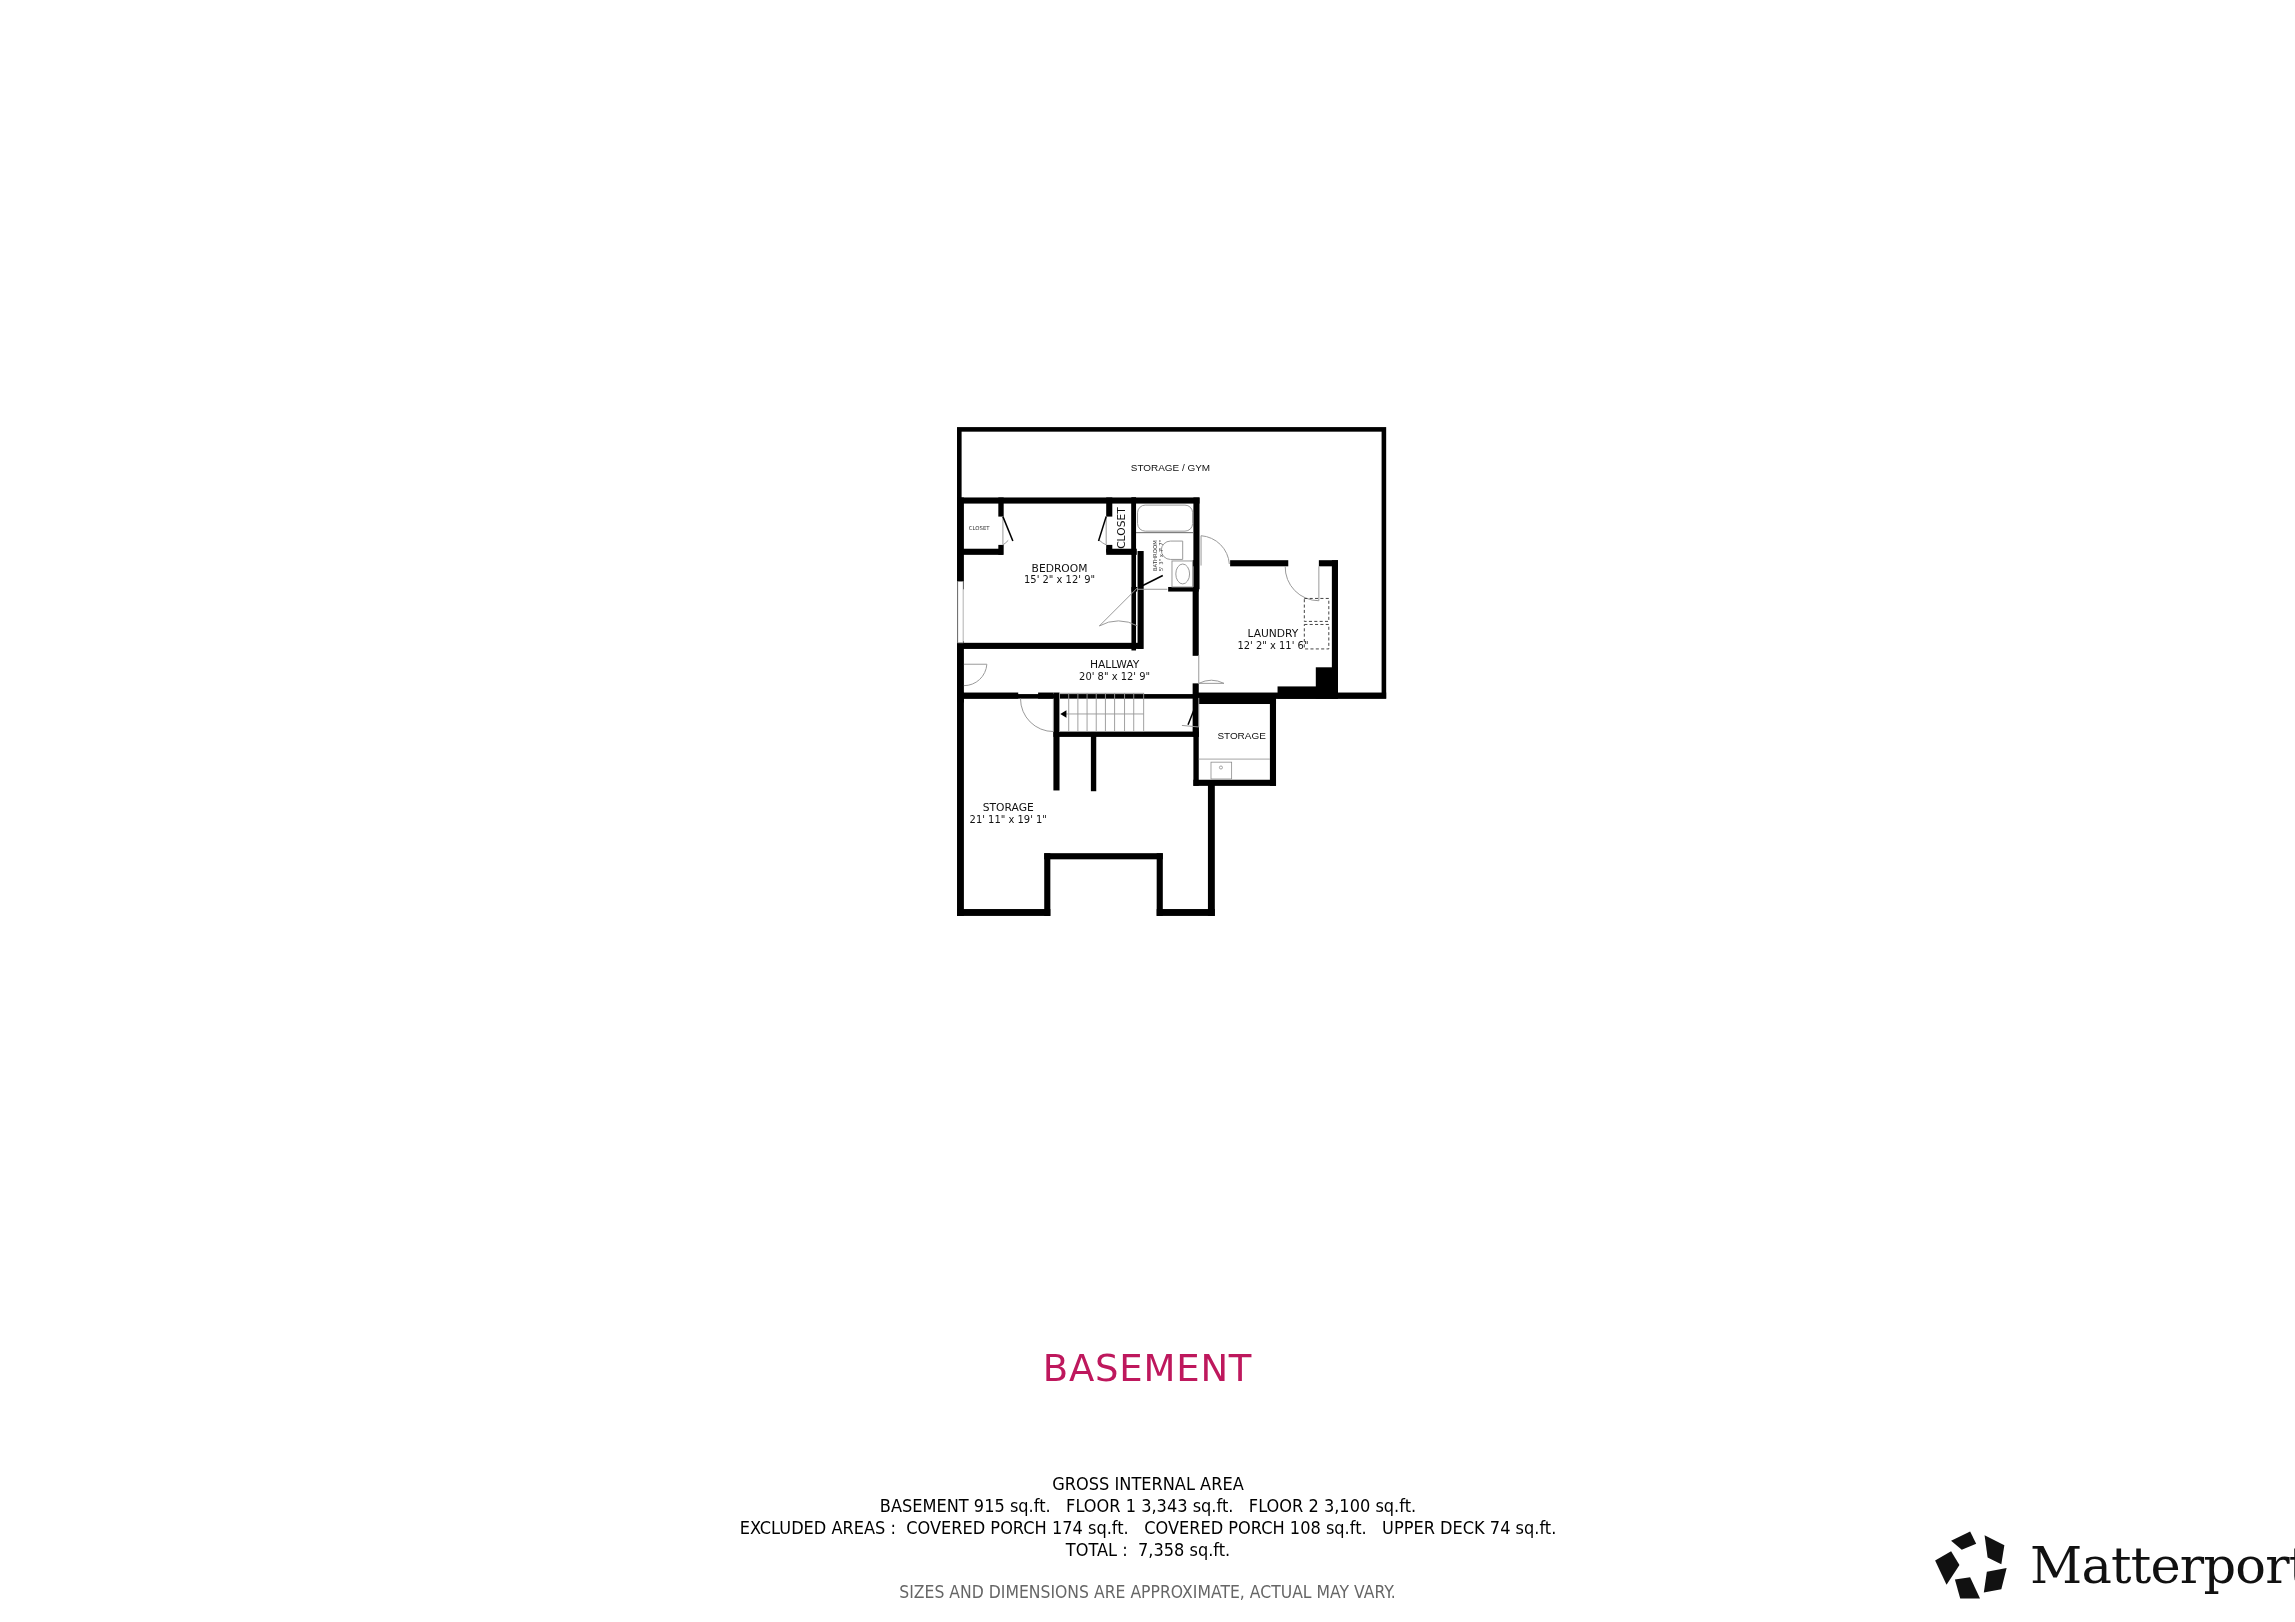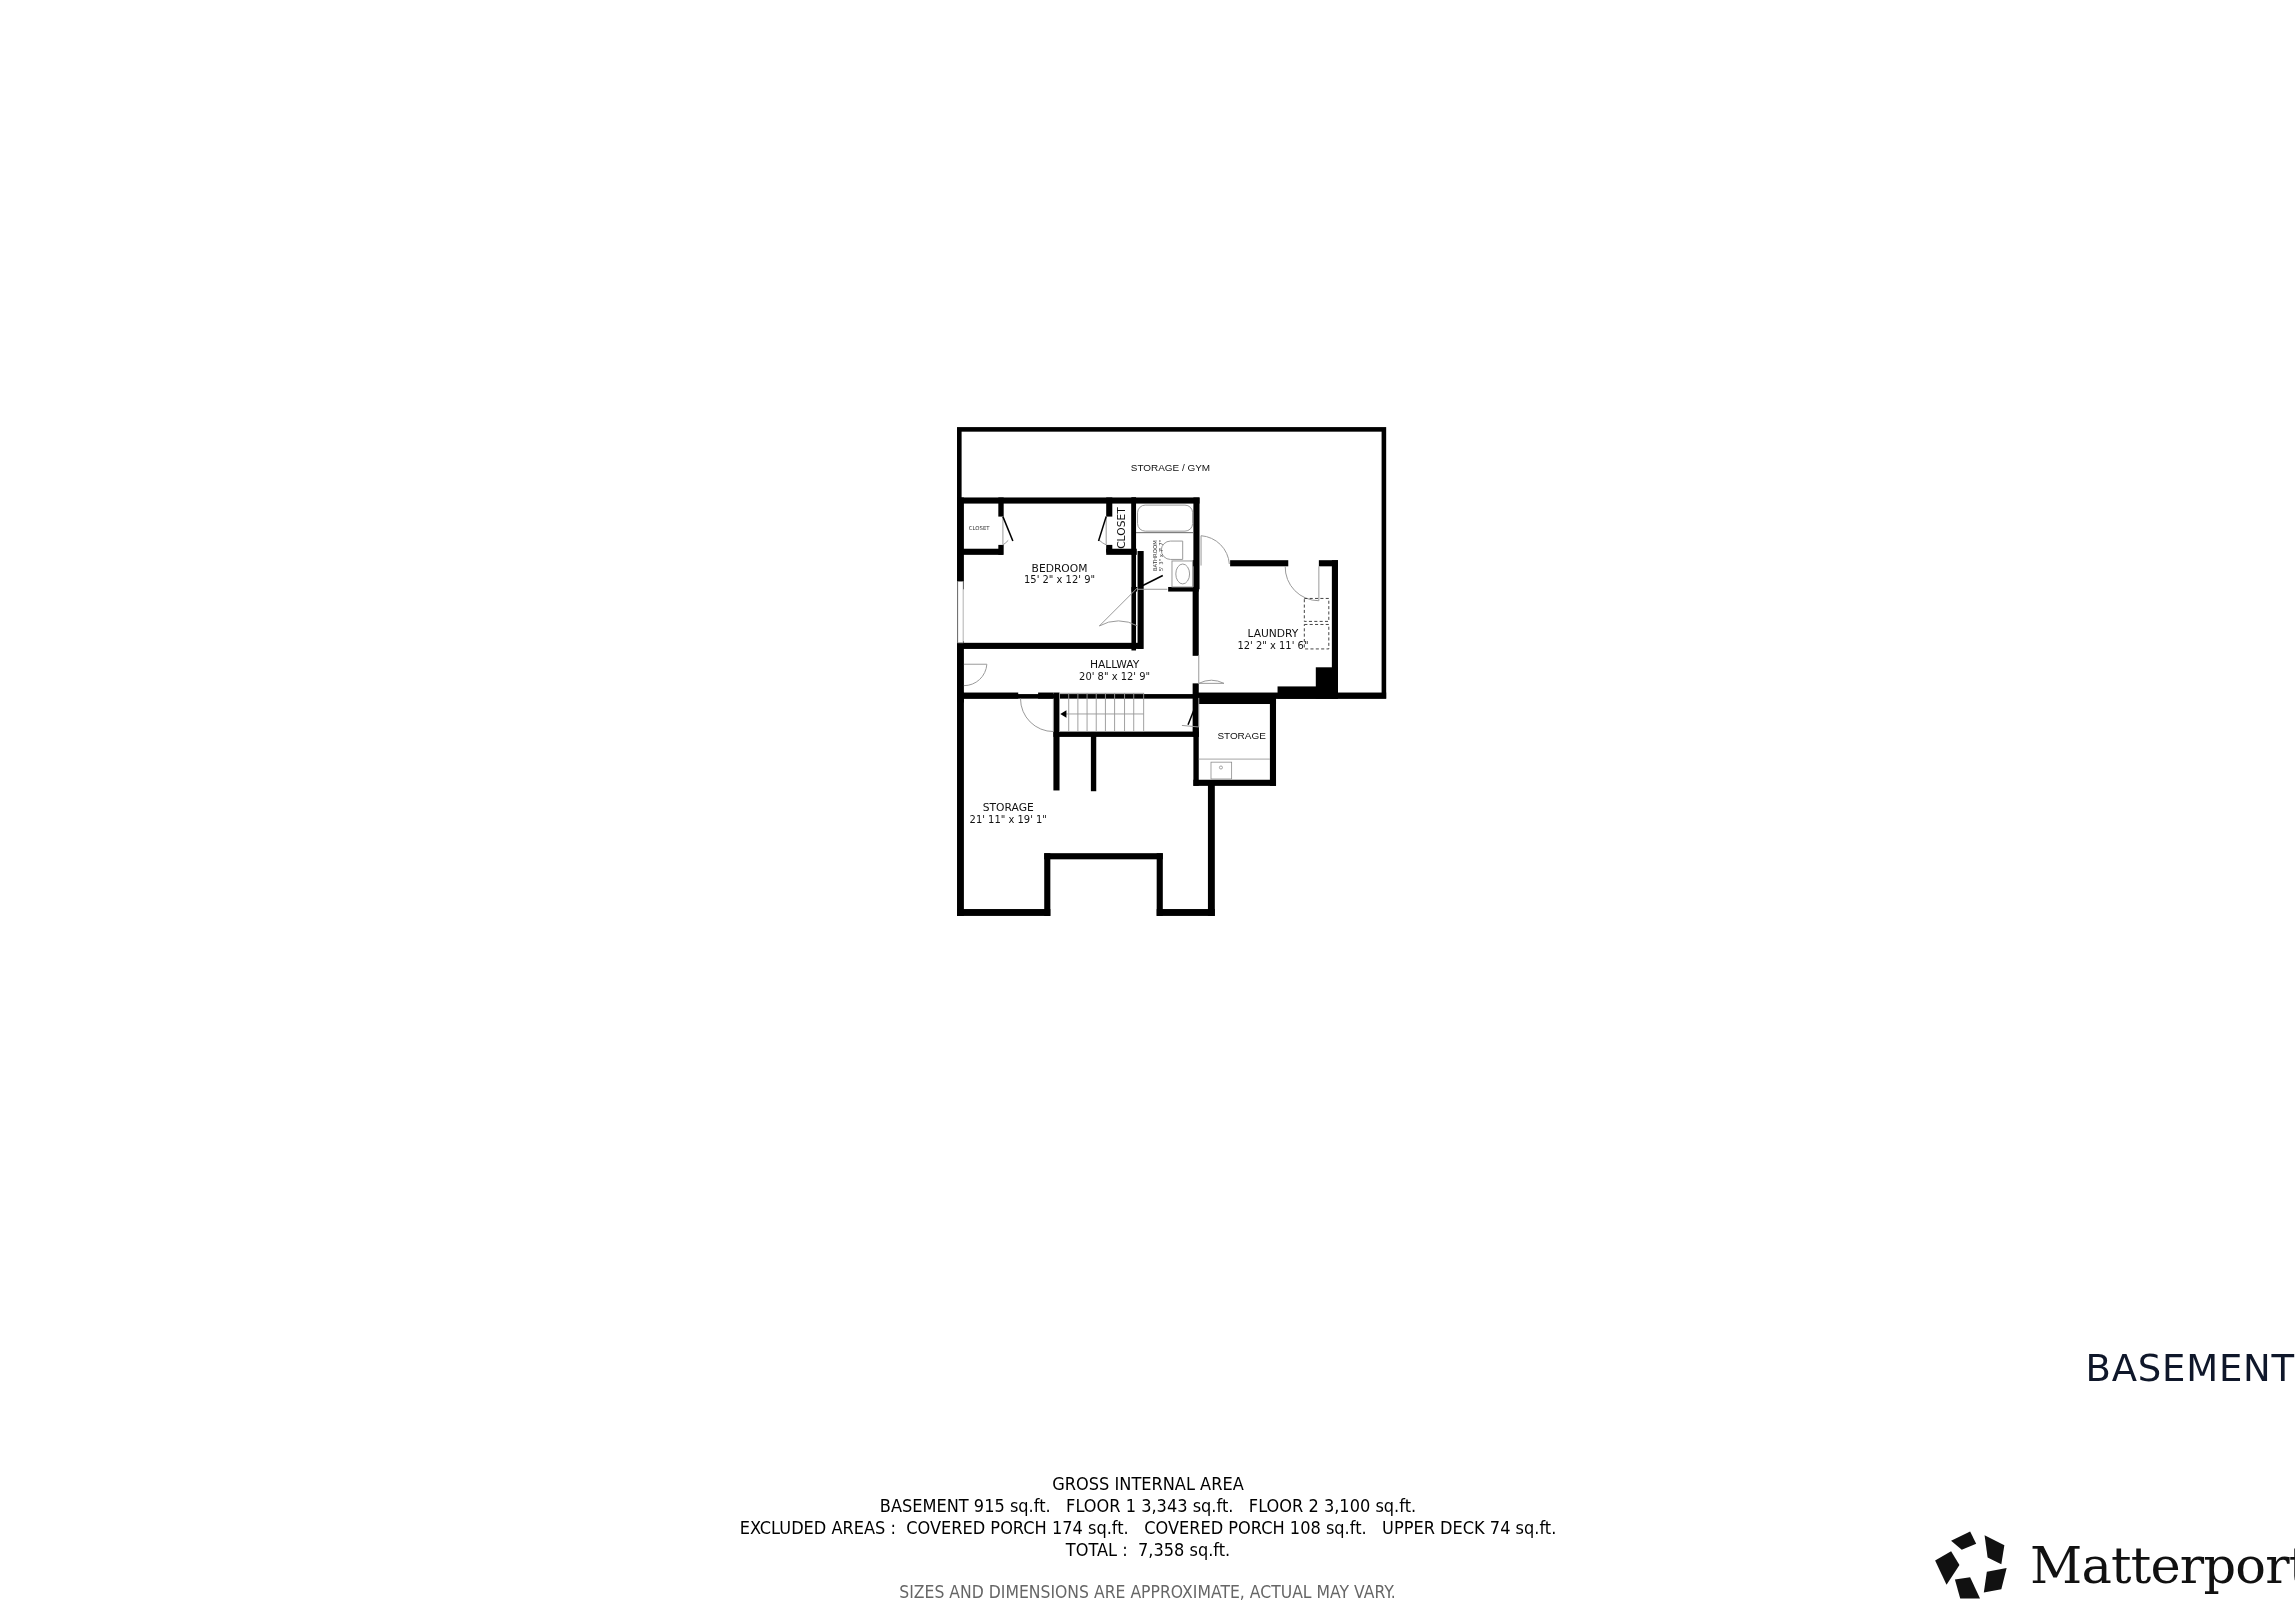--- a/index.html
+++ b/index.html
@@ -2,21 +2,21 @@
 <html style="font-size:12.2px"><head>
 <meta charset="utf-8">
 <style>
   html, body { margin:0; padding:0; background:#ffffff; }
   body { width:2295px; height:1623px; position:relative; overflow:hidden; font-family:"DejaVu Sans", sans-serif; color:#000; }
   #plan { position:absolute; left:0; top:0; width:2295px; height:1623px; }
   .room-label { font-family:"Liberation Sans", sans-serif; font-size:13px; fill:#111; text-anchor:middle; }
   .room-label-lg { font-family:"DejaVu Sans", sans-serif; font-size:14px; fill:#111; text-anchor:middle; }
   .dim { font-family:"DejaVu Sans", sans-serif; font-size:13px; fill:#111; text-anchor:middle; }
   .tiny { font-family:"DejaVu Sans", sans-serif; font-size:7px; fill:#333; text-anchor:middle; }
-  .floor-title { position:absolute; left:0; width:2295px; top:1347px; text-align:right; font-family:"DejaVu Sans", sans-serif; font-size:37px; letter-spacing:0.8px; color:#0f172a; }
+  .floor-title { position:absolute; left:0; width:2295px; top:1347px; text-align:center; font-family:"DejaVu Sans", sans-serif; font-size:37px; letter-spacing:0.8px; color:#be185d; }
   .area-block { position:absolute; left:704px; width:888px; top:1473px; text-align:center; font-family:"DejaVu Sans", sans-serif; font-size:17.6px; line-height:22px; color:#000; transform:scaleX(0.92); transform-origin:center top; }
   .area-block div { white-space:pre-wrap; }
   .disclaimer { position:absolute; left:0; width:2295px; top:1582px; text-align:center; font-family:"DejaVu Sans", sans-serif; font-size:17px; color:#666; transform:scaleX(0.92); }
   .logo { position:absolute; left:1934px; top:1530px; height:70px; display:flex; align-items:center; }
   .logo-text { font-family:"DejaVu Serif", serif; font-size:51px; color:#111; margin-left:23px; letter-spacing:-0.8px; }
 </style>
 </head>
 <body>
 
 <svg id="plan" viewBox="0 0 3000 2121" xmlns="http://www.w3.org/2000/svg">

